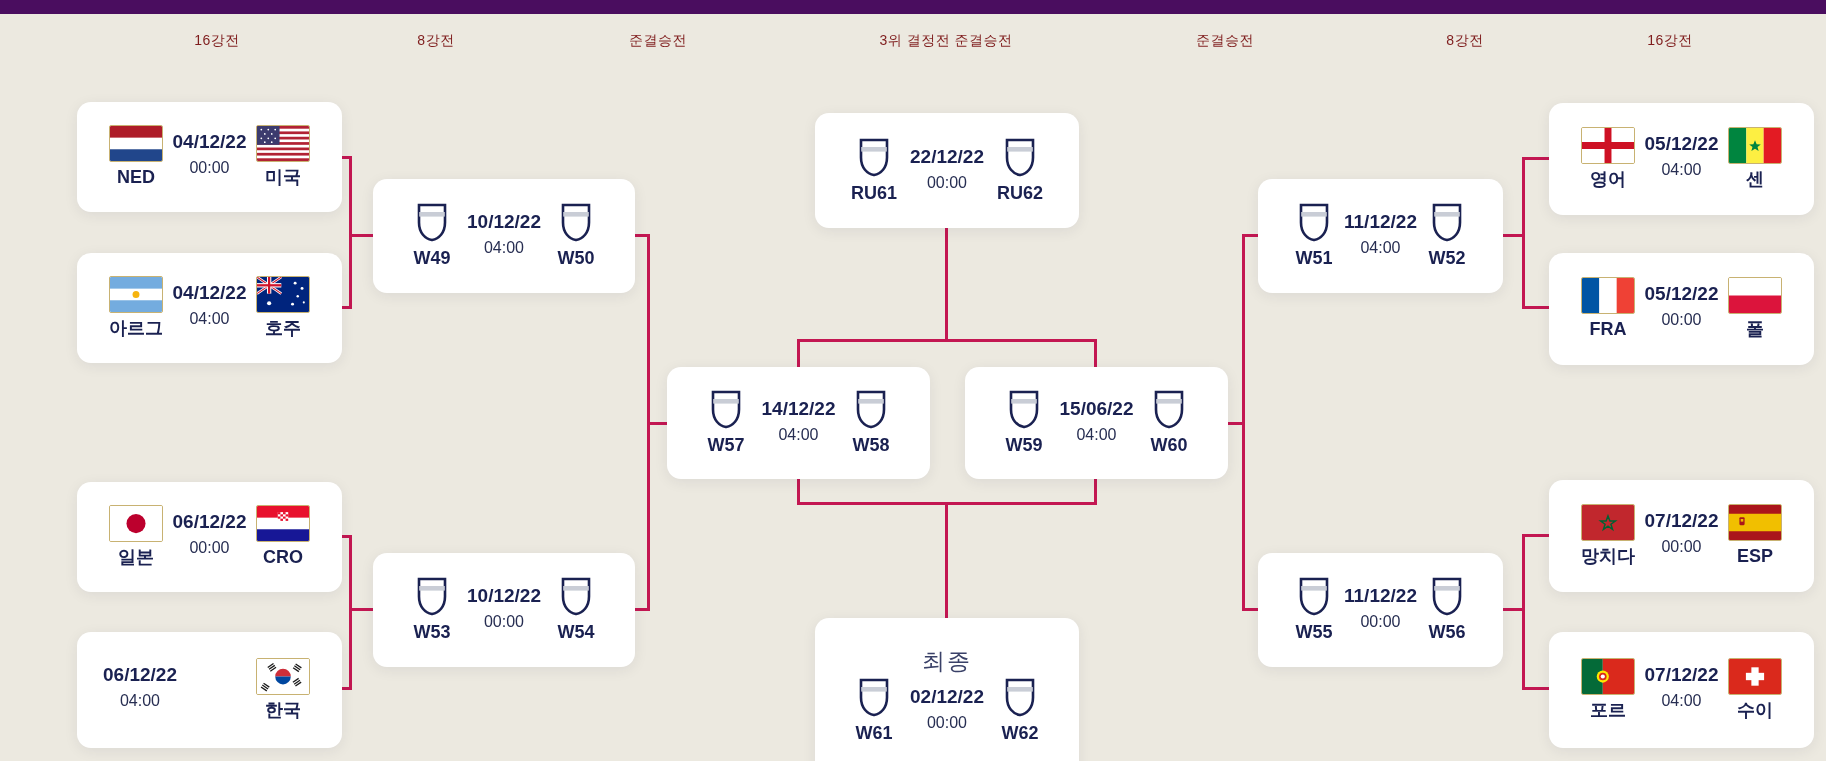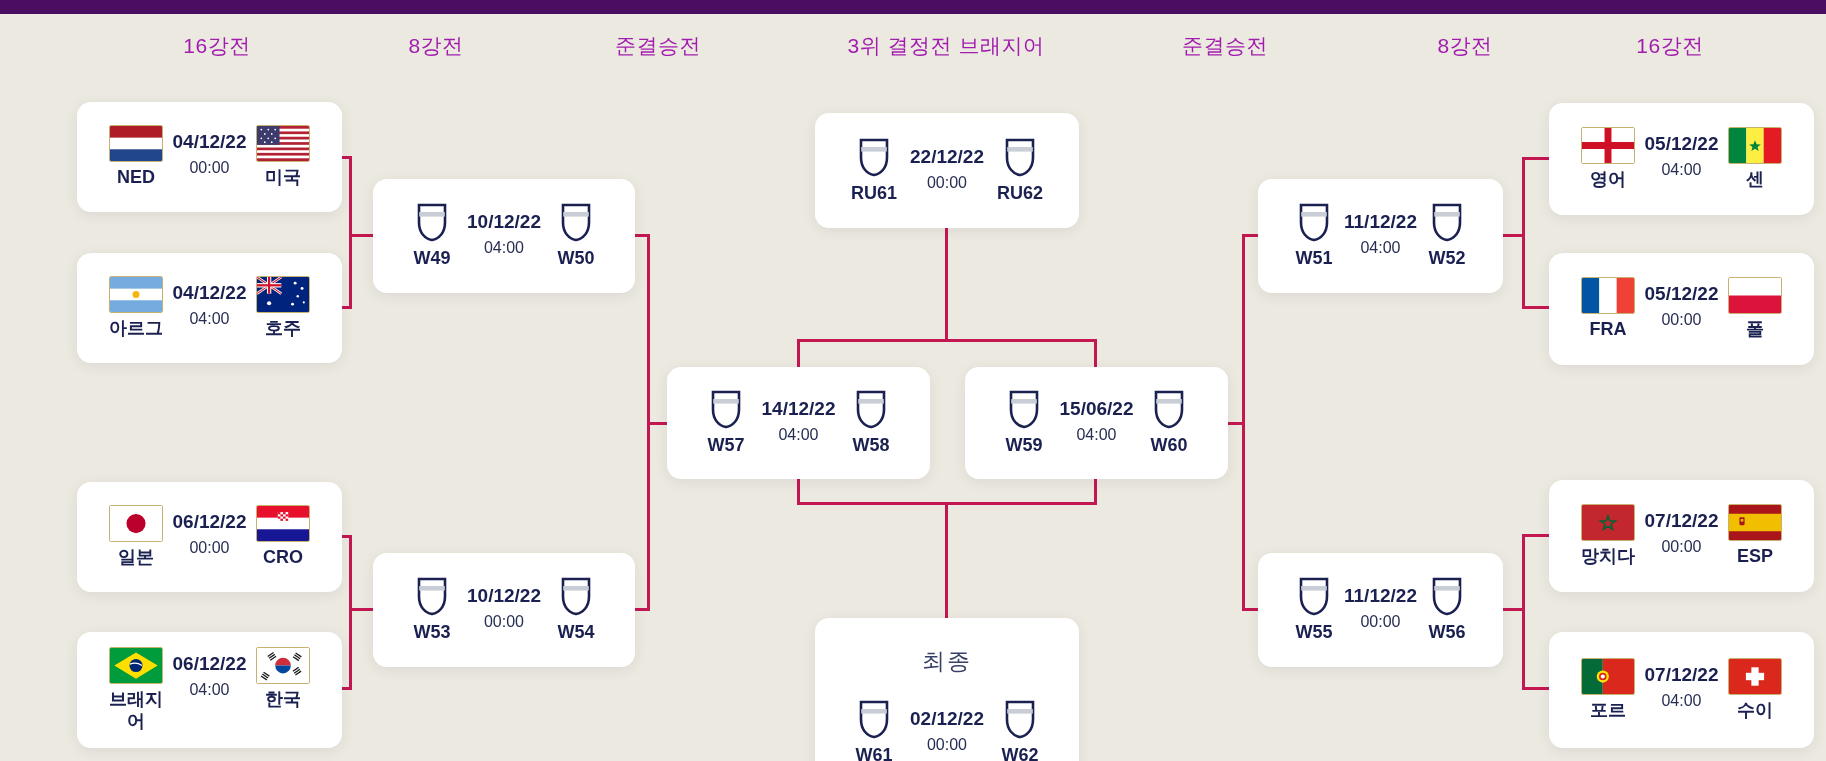--- a/index.html
+++ b/index.html
@@ -1,25 +1,25 @@
 <!DOCTYPE html>
 <html><head>
 <meta charset="utf-8">
 <style>
   html,body{margin:0;padding:0;background:#d8d5cc;}
   #stage{position:relative;width:1826px;height:761px;background:#ece9e0;overflow:hidden;
          font-family:"Liberation Sans",sans-serif;color:#1a2151;}
   #topbar{position:absolute;left:0;top:0;width:1826px;height:14px;}
-  .round-header{position:absolute;top:32px;transform:translateX(-50%);font-size:21px;
-                color:#a21caf;letter-spacing:.5px;white-space:nowrap;}
+  .round-header{position:absolute;top:32px;transform:translateX(-50%);font-size:14px;
+                color:#7f1d1d;letter-spacing:.5px;white-space:nowrap;}
   .match{position:absolute;background:#fff;border-radius:14px;
          box-shadow:0 3px 14px rgba(40,40,60,.08);display:flex;flex-direction:column;
          justify-content:center;box-sizing:border-box;padding:0 26px;cursor:pointer;}
   .match .title{display:block;text-align:center;font-size:23px;font-weight:300;
-                color:#3a4168;letter-spacing:2px;margin-bottom:22px;}
+                color:#3a4168;letter-spacing:2px;margin-bottom:0;}
   .match .title:empty{display:none;}
   .kind-final{justify-content:flex-start;padding-top:28px;}
   .row{display:flex;justify-content:space-between;}
   .side{display:flex;flex-direction:column;align-items:center;gap:5px;width:66px;}
   .mid{display:flex;flex-direction:column;align-items:center;gap:6px;}
   .kind-flag .mid{padding-top:6px;}
   .kind-shield .mid,.kind-final .mid{padding-top:9px;}
   .date{font-size:19px;font-weight:700;white-space:nowrap;}
   .time{font-size:16px;color:#272e52;}
   .team{font-size:18px;font-weight:700;text-align:center;line-height:1.2;word-break:break-all;}
@@ -31,21 +31,21 @@
 </style>
 </head>
 <body>
 
 <div id="stage" style="background: rgb(236, 233, 224);">
   <div id="topbar" style="background: rgb(74, 13, 95);"></div>
 
   <span class="round-header" style="left:217px">16강전</span>
   <span class="round-header" style="left:436px">8강전</span>
   <span class="round-header" style="left:658px">준결승전</span>
-  <span class="round-header" style="left:946px">3위 결정전 브래지어</span>
+  <span class="round-header" style="left:946px">3위 결정전 준결승전</span>
   <span class="round-header" style="left:1225px">준결승전</span>
   <span class="round-header" style="left:1465px">8강전</span>
   <span class="round-header" style="left:1670px">16강전</span>
 
   <div id="lines">
       <i class="ln" style="left: 342px; top: 156px; width: 10px; height: 3px; background: rgb(195, 23, 82);"></i>
       <i class="ln" style="left: 342px; top: 306px; width: 10px; height: 3px; background: rgb(195, 23, 82);"></i>
       <i class="ln" style="left: 349px; top: 156px; width: 3px; height: 153px; background: rgb(195, 23, 82);"></i>
       <i class="ln" style="left: 349px; top: 234px; width: 26px; height: 3px; background: rgb(195, 23, 82);"></i>
       <i class="ln" style="left: 342px; top: 535px; width: 10px; height: 3px; background: rgb(195, 23, 82);"></i>
@@ -218,32 +218,20 @@
               </svg>
             </span>
 
         <span class="team">CRO</span>
       </div>
     </div>
   </div>
       <div class="match kind-flag" style="left: 77px; top: 632px; width: 265px; height: 116px;">
 
     <div class="row">
-      <div class="side">
-        <span class="flag">
-              <svg viewBox="0 0 60 40" preserveAspectRatio="none">
-                <rect width="60" height="40" fill="#009B3A"></rect>
-                <polygon points="30,5 55,20 30,35 5,20" fill="#FEDF00"></polygon>
-                <circle cx="30" cy="20" r="7.5" fill="#002776"></circle>
-                <path d="M23 18.5 q7 -3 14 1.5" stroke="#fff" stroke-width="1.4" fill="none"></path>
-              </svg>
-            </span>
-
-        <span class="team">브래지어</span>
-      </div>
       <div class="mid">
         <span class="date">06/12/22</span>
         <span class="time">04:00</span>
       </div>
       <div class="side">
         <span class="flag">
               <svg viewBox="0 0 60 40" preserveAspectRatio="none">
                 <rect width="60" height="40" fill="#fff"></rect>
                 <path d="M21 20 a9 9 0 0 1 18 0 z" fill="#CD2E3A"></path>
                 <path d="M39 20 a9 9 0 0 1 -18 0 z" fill="#0047A0"></path>

